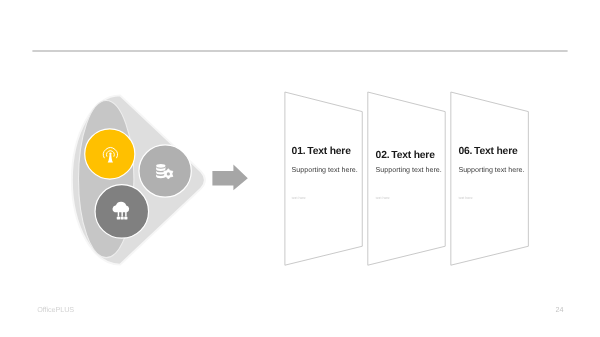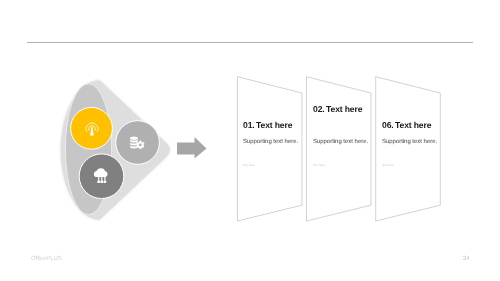--- a/index.html
+++ b/index.html
@@ -61,21 +61,21 @@
 
     <path d="M237.4 76.7 L301.9 93 L301.9 205.2 L237.4 221 Z" fill="#ffffff" stroke="#BFBFBF" stroke-width="0.7"></path>
     <path d="M306.5 76.7 L371 93 L371 205.2 L306.5 221 Z" fill="#ffffff" stroke="#BFBFBF" stroke-width="0.7"></path>
     <path d="M375.7 76.7 L440.3 93 L440.3 205.2 L375.7 221 Z" fill="#ffffff" stroke="#BFBFBF" stroke-width="0.7"></path>
   </svg>
 
   <div class="ptitle" style="left:243.4px;top:120px">01. Text here</div>
   <div class="psub" style="left:243.4px;top:139px">Supporting text here.</div>
   <div class="pnote" style="left:243.4px;top:163px">text here</div>
 
-  <div class="ptitle" style="left:312.6px;top:104px">02. Text here</div>
+  <div class="ptitle" style="left:312.6px;top:124px">02. Text here</div>
   <div class="psub" style="left:312.6px;top:139px">Supporting text here.</div>
   <div class="pnote" style="left:312.6px;top:163px">text here</div>
 
   <div class="ptitle" style="left:381.8px;top:120px">06. Text here</div>
   <div class="psub" style="left:381.8px;top:139px">Supporting text here.</div>
   <div class="pnote" style="left:381.8px;top:163px">text here</div>
 
   <div class="footer-logo">OfficePLUS</div>
   <div class="page-num">24</div>
 </div>

